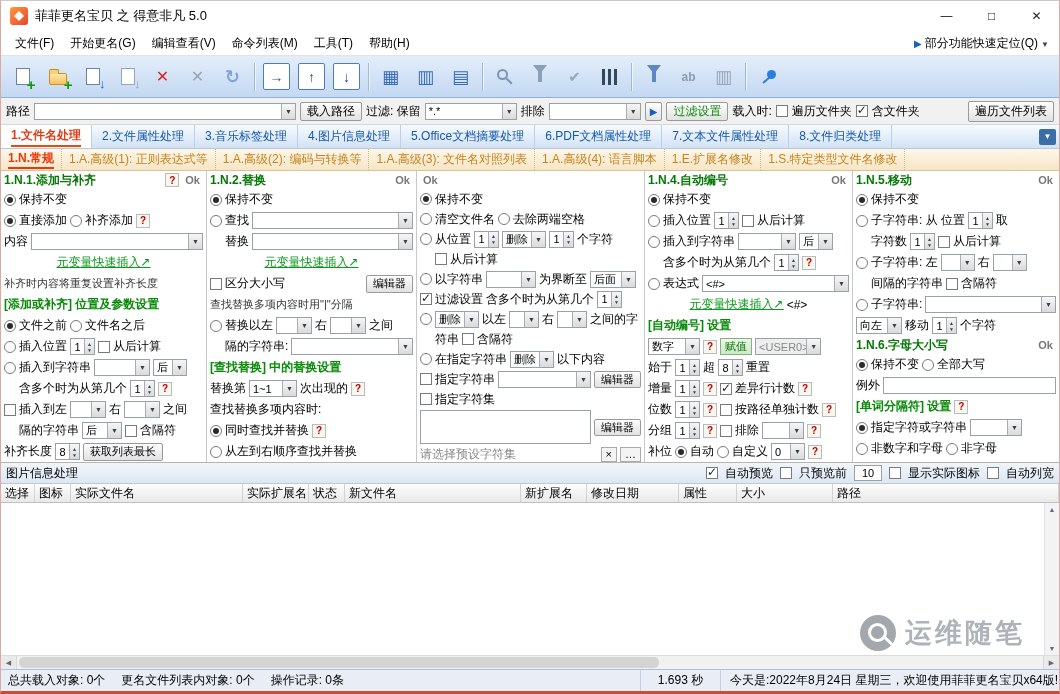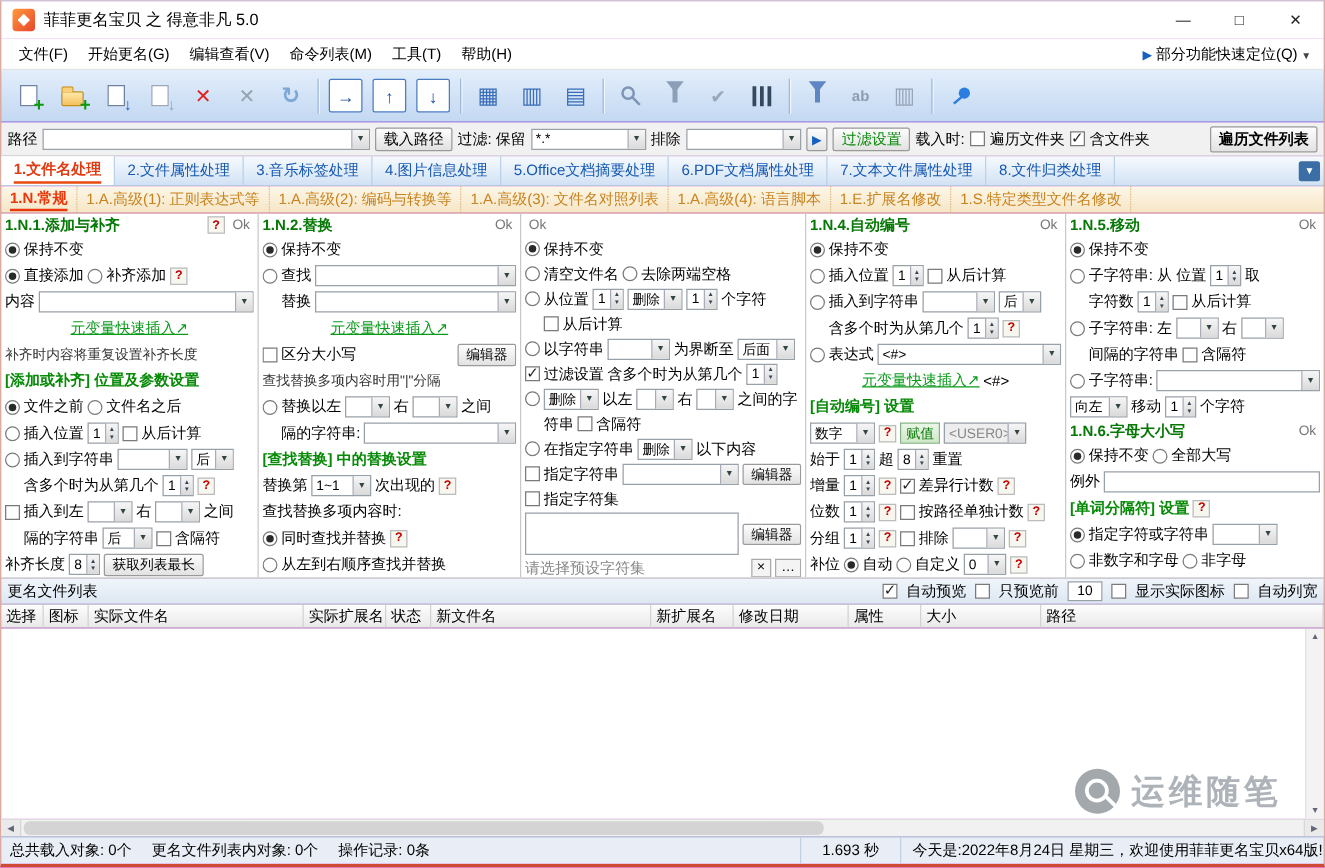--- a/index.html
+++ b/index.html
@@ -59,21 +59,21 @@
 .dd.dis{background:#eee}.dd.dis .v{color:#888}
 .sp{display:inline-flex;align-items:center;border:1px solid #98a0a8;background:#fff;height:17px;flex:none}
 .sp .v{padding:0 2px;min-width:13px;text-align:center;font-size:11px}
 .sp::after{content:"▲\A▼";white-space:pre;font-size:5px;line-height:6px;color:#345;background:linear-gradient(#f6f6f6,#dadada);border-left:1px solid #aab;padding:2px 2px;align-self:stretch;display:flex;flex-direction:column;justify-content:center}
 .rd{width:12px;height:12px;border:1px solid #7a7a7a;border-radius:50%;background:#fff;flex:none;position:relative}
 .rd.on::after{content:"";position:absolute;inset:2px;border-radius:50%;background:#2a2a2a}
 .ck{width:12px;height:12px;border:1px solid #7a7a7a;background:#fff;flex:none;position:relative}
 .ck.on::after{content:"✓";position:absolute;left:0px;top:-3px;font-size:12px;font-weight:bold;color:#222}
 .b{height:19px;padding:0 6px;border:1px solid #9a9a9a;background:linear-gradient(#fdfdfd,#e2e2e2);display:inline-flex;align-items:center;font-size:12px;flex:none;border-radius:2px}
 .q{color:#c40000;font-weight:bold;border:1px solid #bbb;background:#f7f7ef;font-size:10px;padding:0 3px;height:14px;display:inline-flex;align-items:center;flex:none}
-.okb{color:#777;font-weight:normal;font-size:11px;padding:0 3px;flex:none}
+.okb{color:#777;font-weight:bold;font-size:11px;padding:0 3px;flex:none}
 .gl{color:#0a9a1a;text-decoration:underline;font-size:12px}
 .gs{color:#078a07;font-weight:bold;font-size:12px}
 .t{font-size:12px;flex:none}
 .note{font-size:11px;color:#333}
 .inp{height:17px;border:1px solid #98a0a8;background:#fff;flex:1}
 .green{color:#0a8a0a}
 
 .tabs1{height:24px;flex:none;display:flex;align-items:stretch;background:linear-gradient(#f6fafe,#d2e2f4);border-bottom:1px solid #b5c9e2}
 .tab1{display:flex;align-items:center;padding:0 10px;border-right:1px solid #bcd0e8;color:#1558b0;font-size:12px}
 .tab1.on{background:#fff;color:#e03c14;font-weight:bold}
@@ -237,21 +237,21 @@
       </span>
     <span class="b" style="padding:0 4px">
         <span class="play-ic"></span>
       </span>
     <span class="b green">过滤设置</span>
     <span class="t">载入时:</span>
     <span class="ck"></span>
     <span class="t">遍历文件夹</span>
     <span class="ck on"></span>
     <span class="t">含文件夹</span>
-    <span class="b" style="height:21px;font-weight:bold;margin-left:auto">遍历文件列表</span>
+    <span class="b" style="height:21px;font-weight:normal;margin-left:auto">遍历文件列表</span>
   </div>
 
   <div class="tabs1">
     <div class="tab1 on">
         <span class="ul">1.文件名处理</span>
       </div>
     <div class="tab1">
         <span>2.文件属性处理</span>
       </div>
     <div class="tab1">
@@ -775,21 +775,21 @@
       <div class="r">
           <span class="rd"></span>
           <span class="t">非数字和字母</span>
           <span class="rd"></span>
           <span class="t">非字母</span>
         </div>
     </div>
   </div>
 
   <div class="listbar">
-    <span class="t">更名文件列表</span>
+    <span class="t">图片信息处理</span>
     <span style="flex:1"></span>
     <span class="ck on"></span>
     <span class="t">自动预览</span>
     <span class="ck"></span>
     <span class="t">只预览前</span>
     <span class="inbox">10</span>
     <span class="ck"></span>
     <span class="t">显示实际图标</span>
     <span class="ck"></span>
     <span class="t">自动列宽</span>

